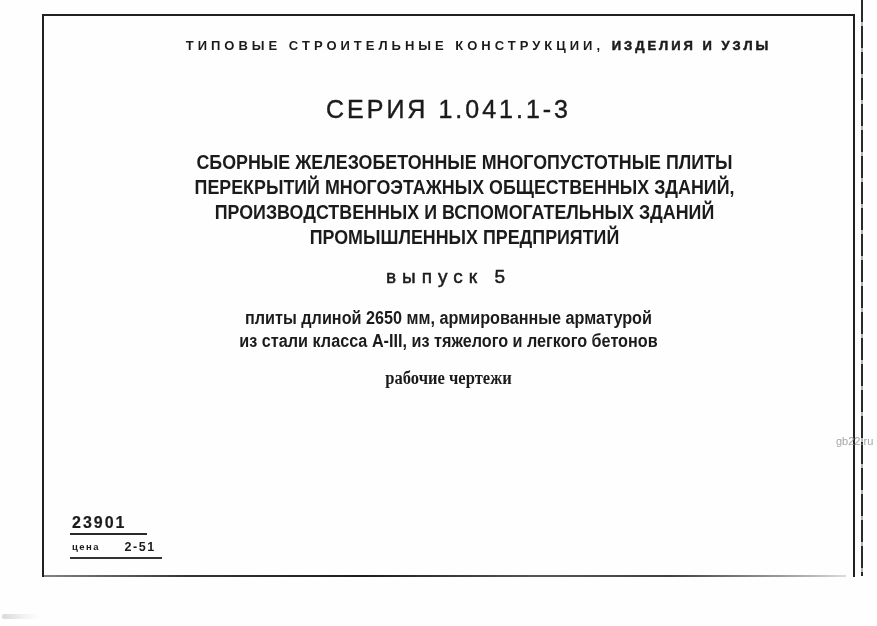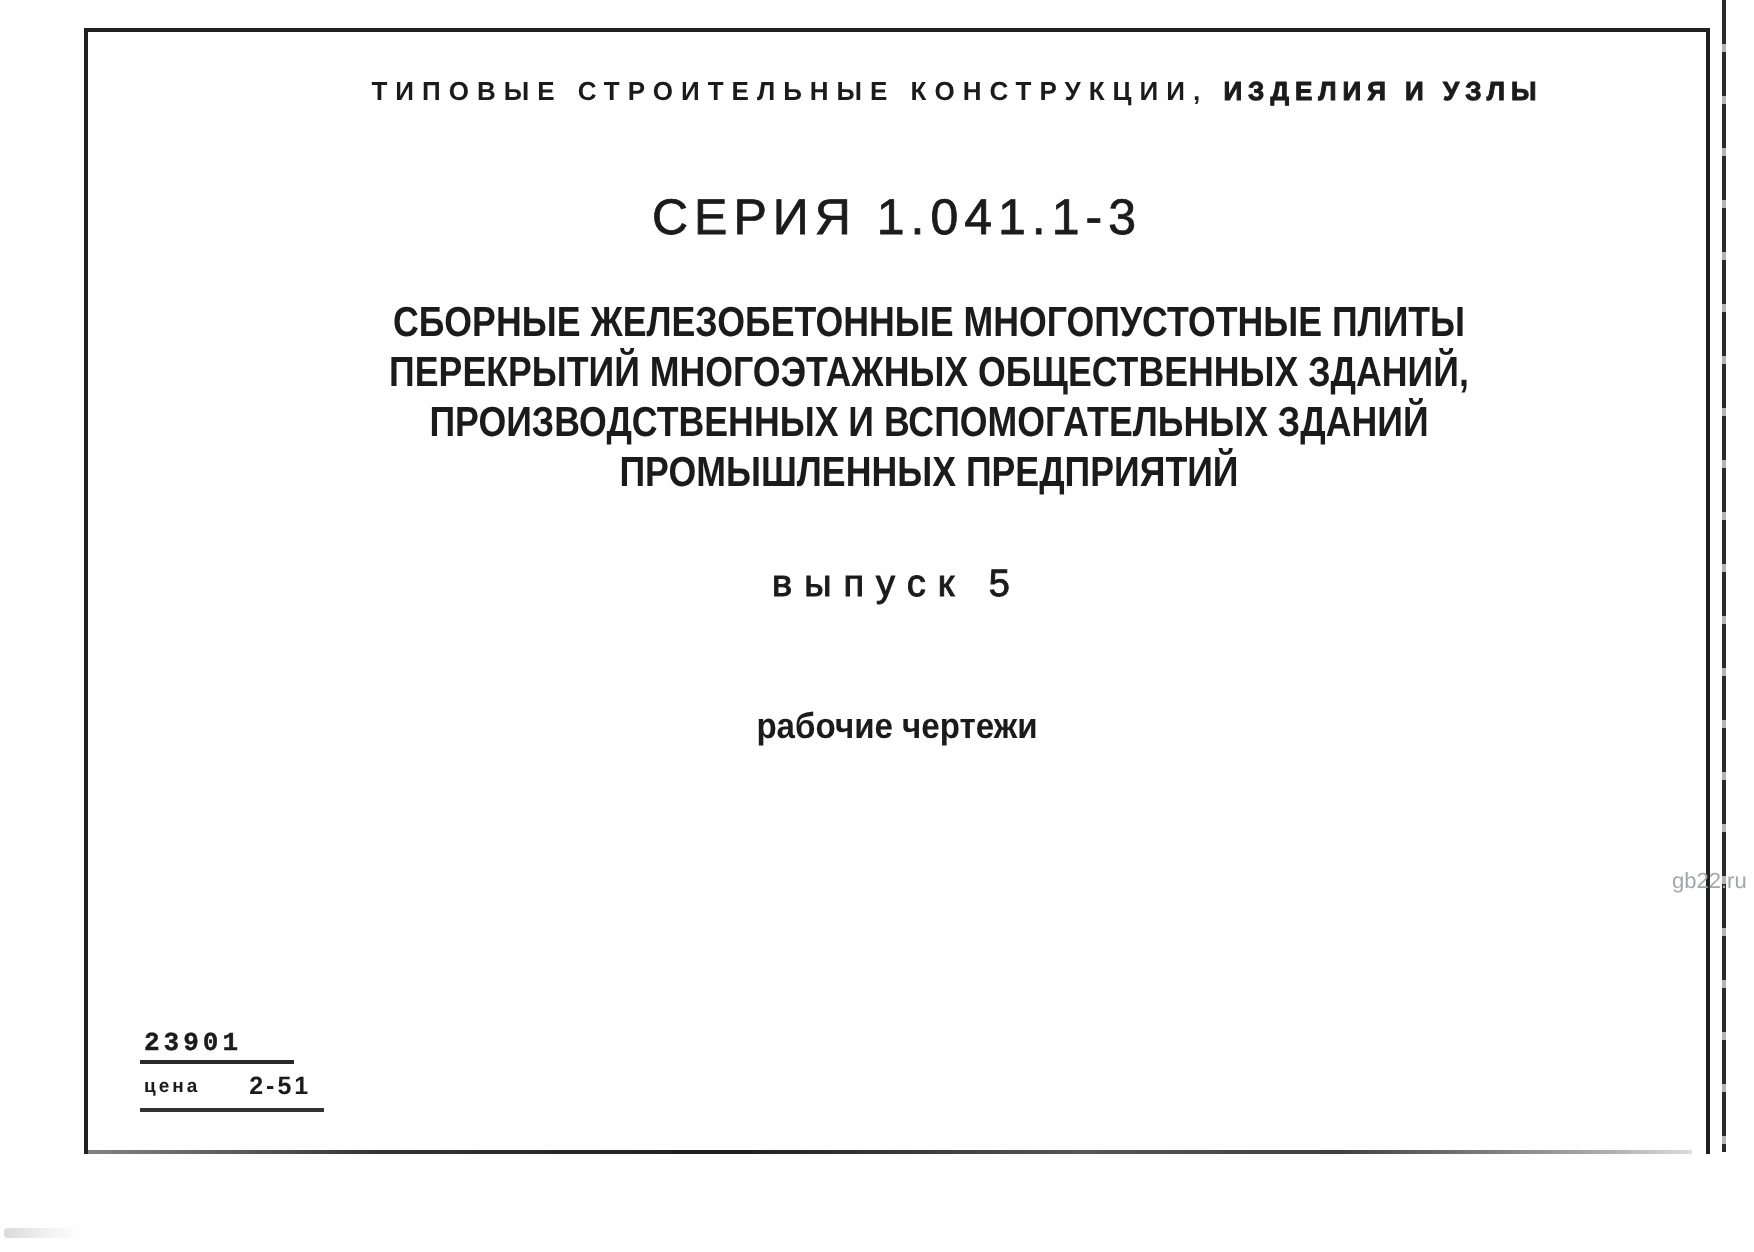--- a/index.html
+++ b/index.html
@@ -89,62 +89,62 @@
     line-height: 25px;
     padding-left: 16px;
   }
   .title-line {
     display: block;
     transform: scaleX(0.85);
     transform-origin: 50% 50%;
     white-space: nowrap;
   }
   .issue-line {
-    top: 282px;
+    top: 266px;
     font-size: 19px;
     letter-spacing: 6px;
     -webkit-text-stroke: 0.5px #1b1b1b;
     white-space: nowrap;
   }
   .subtitle-block {
     top: 307px;
     font-size: 18px;
     font-weight: bold;
     line-height: 23px;
   }
   .subtitle-line {
     display: block;
     transform: scaleX(0.9);
     transform-origin: 50% 50%;
     white-space: nowrap;
   }
   .doctype-line {
-    top: 353px;
+    top: 368px;
     font-size: 18px;
     font-weight: bold;
+    font-family: Liberation Serif, serif;
   }
   .doctype-inner {
     display: block;
     transform: scaleX(0.92);
     transform-origin: 50% 50%;
   }
   
   .stamp {
     position: absolute;
     left: 70px;
     top: 514px;
     width: 120px;
   }
   .stamp-code {
-    font-size: 13px;
+    font-size: 16px;
     letter-spacing: 2px;
     font-weight: bold;
     -webkit-text-stroke: 0.2px #1b1b1b;
     padding-left: 2px;
-    font-family: Liberation Mono, monospace;
   }
   .stamp-rule1 {
     width: 77px;
     height: 2px;
     background: #2a2a2a;
     margin-top: 1px;
   }
   .stamp-price-row {
     margin-top: 2px;
     white-space: nowrap;
@@ -210,20 +210,24 @@
 
   <div class="centered title-block">
     <span class="title-line">СБОРНЫЕ ЖЕЛЕЗОБЕТОННЫЕ МНОГОПУСТОТНЫЕ ПЛИТЫ</span>
     <span class="title-line">ПЕРЕКРЫТИЙ МНОГОЭТАЖНЫХ ОБЩЕСТВЕННЫХ ЗДАНИЙ,</span>
     <span class="title-line">ПРОИЗВОДСТВЕННЫХ И ВСПОМОГАТЕЛЬНЫХ ЗДАНИЙ</span>
     <span class="title-line">ПРОМЫШЛЕННЫХ ПРЕДПРИЯТИЙ</span>
   </div>
 
   <div class="centered issue-line">выпуск 5</div>
 
+  <div class="centered subtitle-block">
+    <span class="subtitle-line">плиты длиной 2650 мм, армированные арматурой</span>
+    <span class="subtitle-line">из стали класса А-III, из тяжелого и легкого бетонов</span>
+  </div>
 
   <div class="centered doctype-line">
     <span class="doctype-inner">рабочие чертежи</span>
   </div>
 
   <div class="stamp">
     <div class="stamp-code">23901</div>
     <div class="stamp-rule1"></div>
     <div class="stamp-price-row">
       <span class="stamp-price-label">цена</span>

